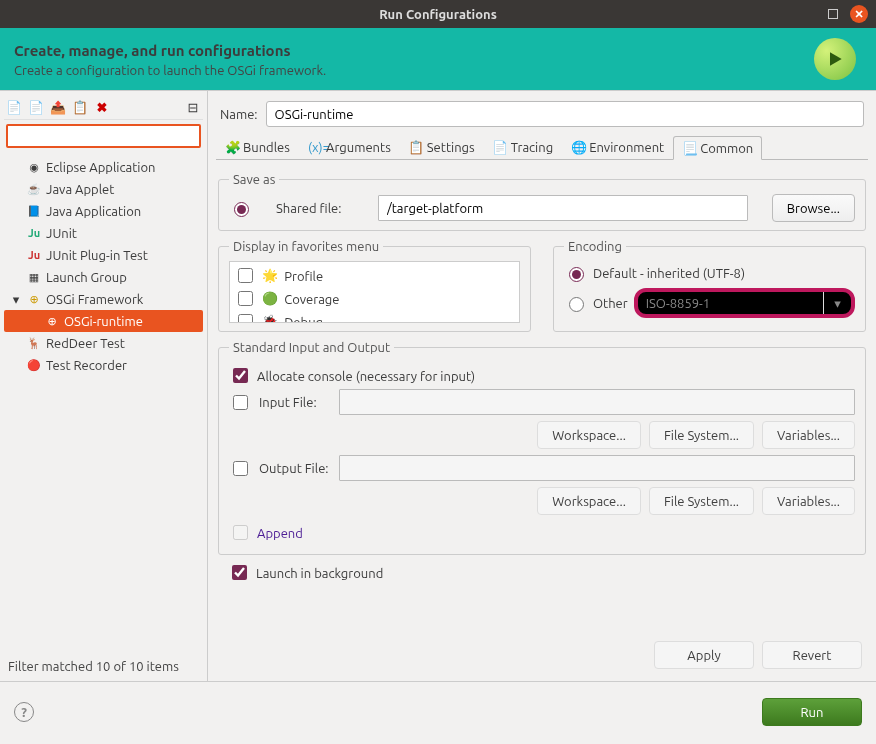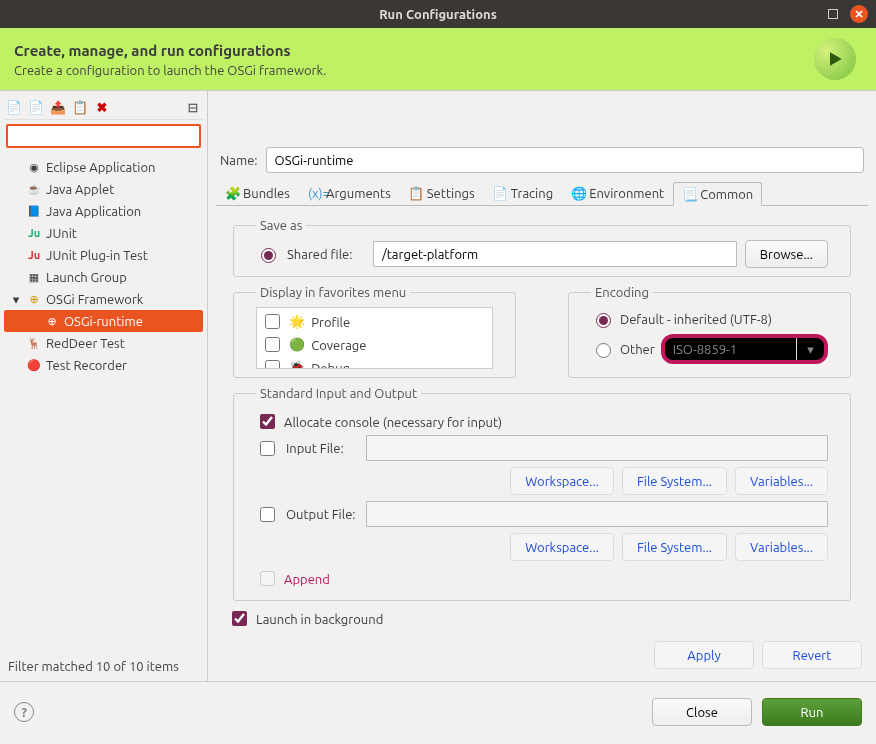--- a/index.html
+++ b/index.html
@@ -2,66 +2,66 @@
 <html><head>
 <meta charset="utf-8">
 <style>
 * { box-sizing: border-box; font-family: "Ubuntu", "Segoe UI", sans-serif; font-size: 13px; }
 body { margin: 0; background: #f2f1f0; color: #3c3c3c; width: 876px; height: 744px; overflow: hidden; }
 .titlebar { background: #3a3735; height: 28px; display: flex; align-items: center; justify-content: center; position: relative; color: #ddd; }
 .titlebar .title { font-weight: bold; font-size: 13px; }
 .titlebar .btns { position: absolute; right: 8px; display: flex; gap: 12px; align-items: center; }
 .titlebar .sq { width: 10px; height: 10px; border: 1.5px solid #ccc; }
 .titlebar .close { width: 18px; height: 18px; background: #e95420; border-radius: 50%; display: flex; align-items: center; justify-content: center; color: #fff; font-weight: bold; font-size: 11px; }
-.header { padding: 10px 14px; border-bottom: 1px solid #ccc; display: flex; align-items: center; justify-content: space-between; background: #bef264; }
+.header { padding: 10px 14px; border-bottom: 1px solid #ccc; display: flex; align-items: center; justify-content: space-between; background: #14b8a6; }
 .header h1 { font-size: 15px; font-weight: bold; margin: 0 0 4px 0; }
 .header p { margin: 0; font-size: 13px; color: #444; }
 .runicon { width: 42px; height: 42px; border-radius: 50%; background: radial-gradient(circle at 30% 30%, #d4f27a, #7ac142); display: flex; align-items: center; justify-content: center; margin-right: 6px; }
 .runicon svg { width: 20px; height: 20px; }
 .body { display: flex; height: calc(744px - 28px - 66px - 60px); }
 .left { width: 208px; border-right: 1px solid #ccc; display: flex; flex-direction: column; padding: 4px; }
 .toolbar { display: flex; gap: 6px; padding: 4px 2px; border-bottom: 1px solid #e0e0e0; }
 .toolbar span { width: 16px; height: 16px; display: inline-flex; align-items: center; justify-content: center; cursor: pointer; }
 .filter { margin: 4px 2px; border: 2px solid #e95420; border-radius: 2px; height: 24px; padding: 0 4px; background: #fff; }
 .tree { flex: 1; overflow: auto; padding: 4px 0; }
 .tree-item { display: flex; align-items: center; gap: 4px; padding: 3px 6px 3px 22px; cursor: pointer; }
 .tree-item.expandable { padding-left: 6px; }
 .tree-item.child { padding-left: 40px; }
 .tree-item.selected { background: #e95420; color: #fff; border-radius: 2px; }
 .tree-item .ico { width: 16px; height: 16px; display: inline-flex; align-items: center; justify-content: center; font-size: 11px; }
 .caret { width: 12px; display: inline-flex; justify-content: center; }
 .filter-status { padding: 4px; font-size: 13px; color: #444; }
 .right { flex: 1; padding: 8px; display: flex; flex-direction: column; gap: 4px; overflow: hidden; }
-.name-row { display: flex; align-items: center; gap: 8px; padding: 2px 4px; margin-top: 46px; }
+.name-row { display: flex; align-items: center; gap: 8px; padding: 2px 4px; }
 .name-row input { flex: 1; padding: 5px 8px; border: 1px solid #bbb; border-radius: 3px; background: #fff; }
 .tabs { display: flex; border-bottom: 1px solid #bbb; margin-top: 2px; }
 .tab { padding: 4px 8px; border: 1px solid transparent; display: flex; align-items: center; gap: 4px; cursor: pointer; border-top-left-radius: 3px; border-top-right-radius: 3px; }
 .tab.active { border: 1px solid #bbb; border-bottom: 1px solid #f2f1f0; background: #f2f1f0; position: relative; top: 1px; }
 .tab .ico { width: 14px; height: 14px; }
 .panel { flex: 1; overflow: auto; padding: 4px 2px; }
-fieldset { border: 1px solid #ccc; border-radius: 3px; padding: 8px 22px; margin: 4px 15px; }
+fieldset { border: 1px solid #ccc; border-radius: 3px; padding: 8px 10px; margin: 4px 0; }
 legend { padding: 0 4px; color: #555; }
 .radio-row, .check-row { display: flex; align-items: center; gap: 6px; padding: 3px 0; }
 input[type=radio], input[type=checkbox] { width: 15px; height: 15px; accent-color: #772953; }
 .row2 { display: flex; gap: 22px; }
 .row2 > * { flex: 1; }
 .text-input { border: 1px solid #bbb; border-radius: 1px; padding: 5px 8px; background: #fff; flex: 1; }
 .button { border: 1px solid #bbb; background: linear-gradient(#fafafa,#eee); border-radius: 4px; padding: 6px 14px; cursor: pointer; }
-.button.disabled { color: #1d4ed8; border-color: #ddd; background: #f5f5f5; }
+.button.disabled { color: #404040; border-color: #ddd; background: #f5f5f5; }
 .button.primary { background: linear-gradient(#5da03a,#3d7a1e); color: #fff; border-color: #3d7a1e; }
 .listbox { border: 1px solid #ccc; background: #fff; height: 62px; overflow: auto; padding: 2px; }
 .listbox .check-row { padding: 1px 2px; }
 .btn-row { display: flex; gap: 8px; justify-content: flex-end; margin-top: 6px; }
 .select-wrap { display: flex; border: 4px solid #be185d; border-radius: 12px; background: #000000; flex: 1; }
 .select-wrap span.val { flex: 1; padding: 4px 8px; color: #888; }
 .select-wrap span.arrow { width: 28px; border-left: 1px solid #ddd; display: flex; align-items: center; justify-content: center; color: #888; }
 .footer-inner { border-top: 1px solid #ccc; padding: 10px 14px; display: flex; justify-content: space-between; align-items: center; height: 60px; }
 .footer-inner .right-btns { display: flex; gap: 10px; }
 .help { width: 20px; height: 20px; border: 1.5px solid #888; border-radius: 50%; display: flex; align-items: center; justify-content: center; color: #888; font-weight: bold; cursor: pointer; }
-.share-row { display: flex; align-items: center; gap: 8px; }
+.share-row { display: flex; align-items: center; gap: 24px; }
 .inline-row { display: flex; align-items: center; gap: 8px; }
 </style>
 </head>
 <body>
 
 <div class="titlebar">
   <span class="title">Run Configurations</span>
   <div class="btns">
     <span class="sq"></span>
     <span class="close">✕</span>
@@ -240,36 +240,35 @@
           <span style="min-width:72px">Output File:</span>
           <input class="text-input" disabled="" style="background: rgb(245, 245, 245);">
         </div>
         <div class="btn-row">
           <button class="button disabled">Workspace...</button>
           <button class="button disabled">File System...</button>
           <button class="button disabled">Variables...</button>
         </div>
         <div class="check-row" style="margin-top:4px">
           <input type="checkbox" disabled="" style="">
-          <span style="color:#be185d">Append</span>
+          <span style="color:#4c1d95">Append</span>
         </div>
       </fieldset>
 
       <div class="check-row" style="padding-left:10px">
         <input type="checkbox" checked="" style="">
         <span>Launch in background</span>
       </div>
     </div>
 
     <div class="btn-row" style="padding:4px 6px">
       <button class="button disabled" style="min-width:100px">Apply</button>
       <button class="button disabled" style="min-width:100px">Revert</button>
     </div>
   </div>
 </div>
 
 <div class="footer-inner">
   <span class="help">?</span>
   <div class="right-btns">
-    <button class="button" style="min-width:100px">Close</button>
     <button class="button primary" style="min-width:100px">Run</button>
   </div>
 </div>
 
 </body></html>

